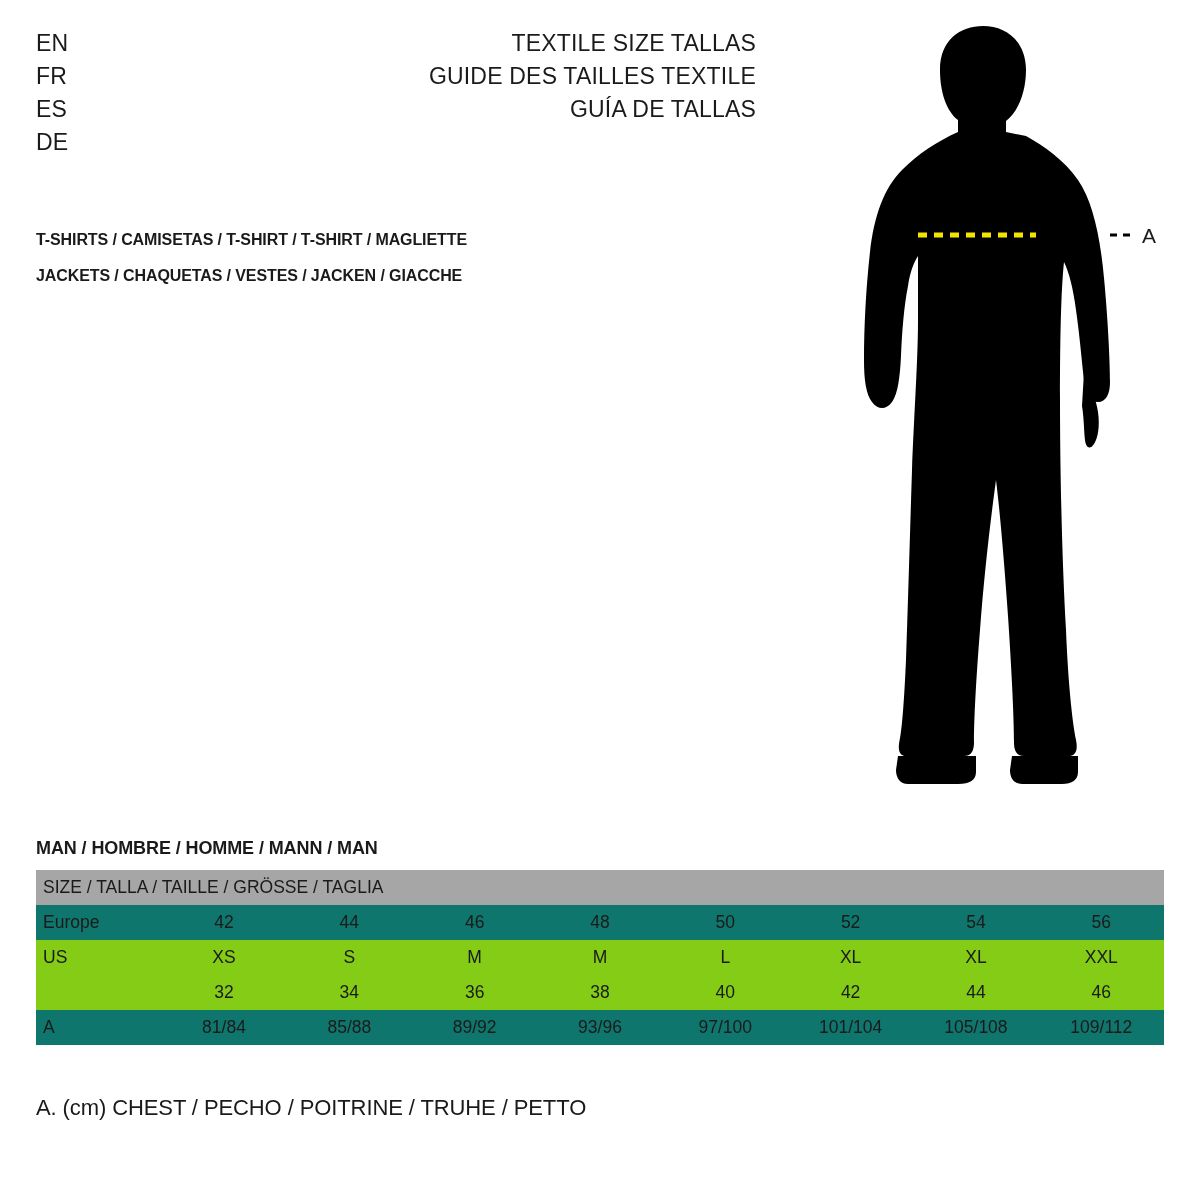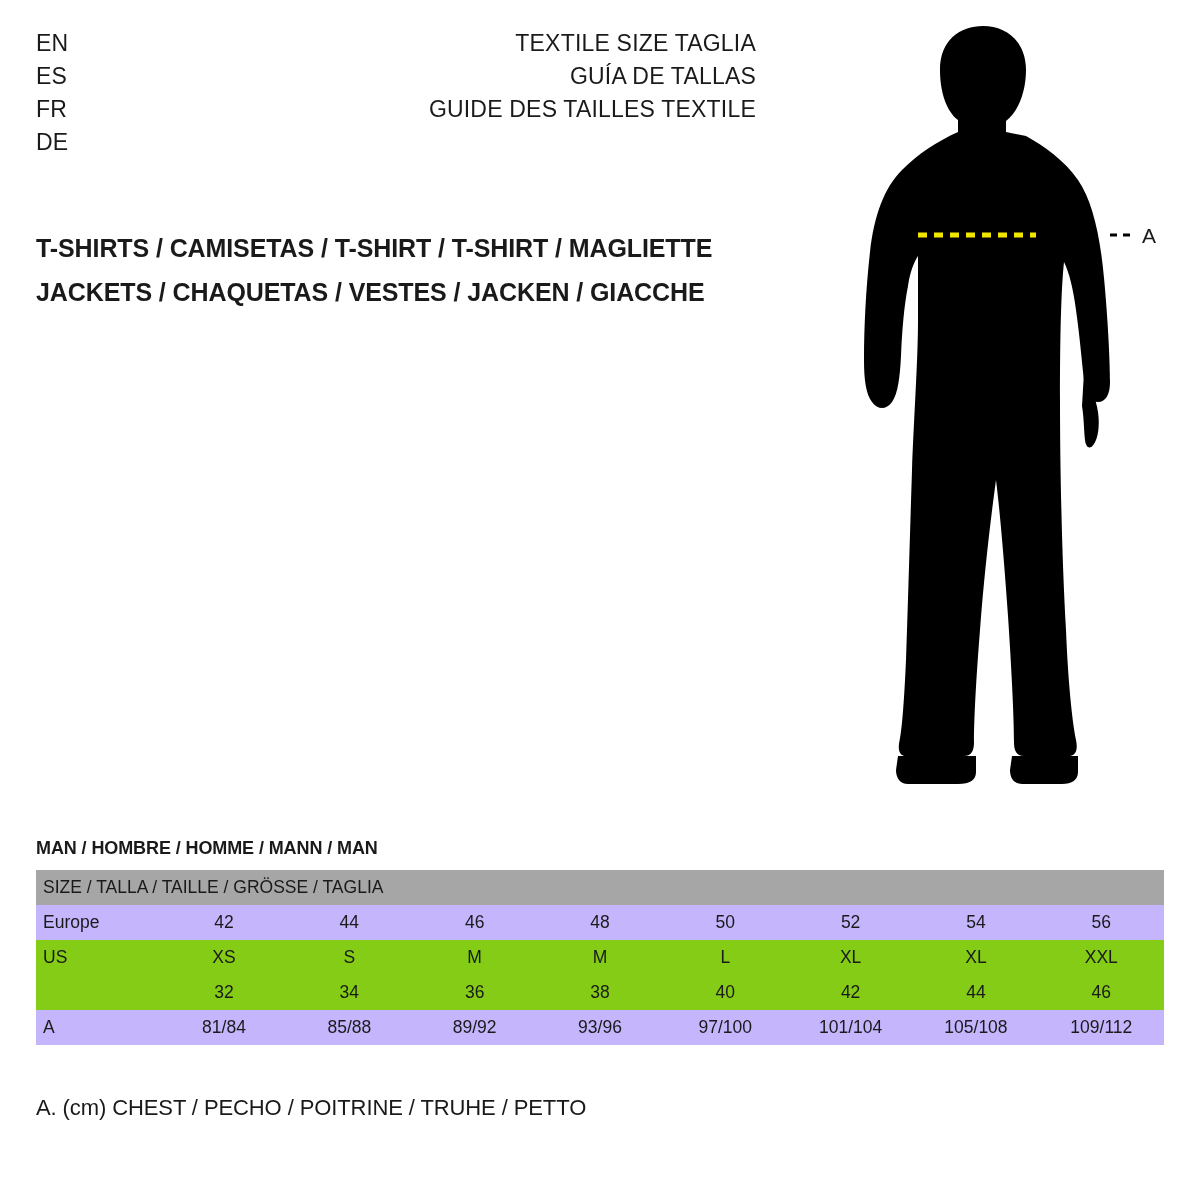--- a/index.html
+++ b/index.html
@@ -41,27 +41,26 @@
   }
 
   
   #category-block {
     position: absolute;
     left: 36px;
     top: 222px;
     width: 760px;
   }
   .category-line {
-    font-size: 25px;
+    font-size: 16px;
     font-weight: bold;
     letter-spacing: -0.1px;
     line-height: 36px;
     color: #1a1a1a;
     white-space: nowrap;
-    margin-top: 8px;
   }
 
   
   #figure {
     position: absolute;
     left: 840px;
     top: 20px;
     width: 340px;
     height: 770px;
   }
@@ -94,21 +93,21 @@
     vertical-align: middle;
   }
   .row-header td {
     background: #a6a6a6;
     font-size: 17.5px;
     color: #1a1a1a;
     padding-left: 9px;
     height: 31px;
   }
   .row-shade td { background: #84cc16; }
-  .row-plain td { background: #c4b5fd; margin-top: 12px; }
+  .row-plain td { background: #0f766e; margin-top: 12px; }
   .cell-label {
     padding-left: 9px;
     text-align: left;
   }
   .cell-val { text-align: center; }
 
   #footnote {
     position: absolute;
     left: 36px;
     top: 1095px;
@@ -116,29 +115,29 @@
     letter-spacing: -0.1px;
     color: #1a1a1a;
   }
 </style>
 </head>
 <body>
 
 <div id="lang-block">
   <div class="lang-row">
     <span class="lang-code">EN</span>
-    <span class="lang-text">TEXTILE SIZE TAGLIA</span>
+    <span class="lang-text">TEXTILE SIZE TALLAS</span>
+  </div>
+  <div class="lang-row">
+    <span class="lang-code">FR</span>
+    <span class="lang-text">GUIDE DES TAILLES TEXTILE</span>
   </div>
   <div class="lang-row">
     <span class="lang-code">ES</span>
     <span class="lang-text">GUÍA DE TALLAS</span>
-  </div>
-  <div class="lang-row">
-    <span class="lang-code">FR</span>
-    <span class="lang-text">GUIDE DES TAILLES TEXTILE</span>
   </div>
   <div class="lang-row">
     <span class="lang-code">DE</span>
   </div>
 </div>
 
 <div id="category-block">
   <div class="category-line">T-SHIRTS / CAMISETAS / T-SHIRT / T-SHIRT / MAGLIETTE</div>
   <div class="category-line">JACKETS / CHAQUETAS / VESTES / JACKEN / GIACCHE</div>
 </div>

